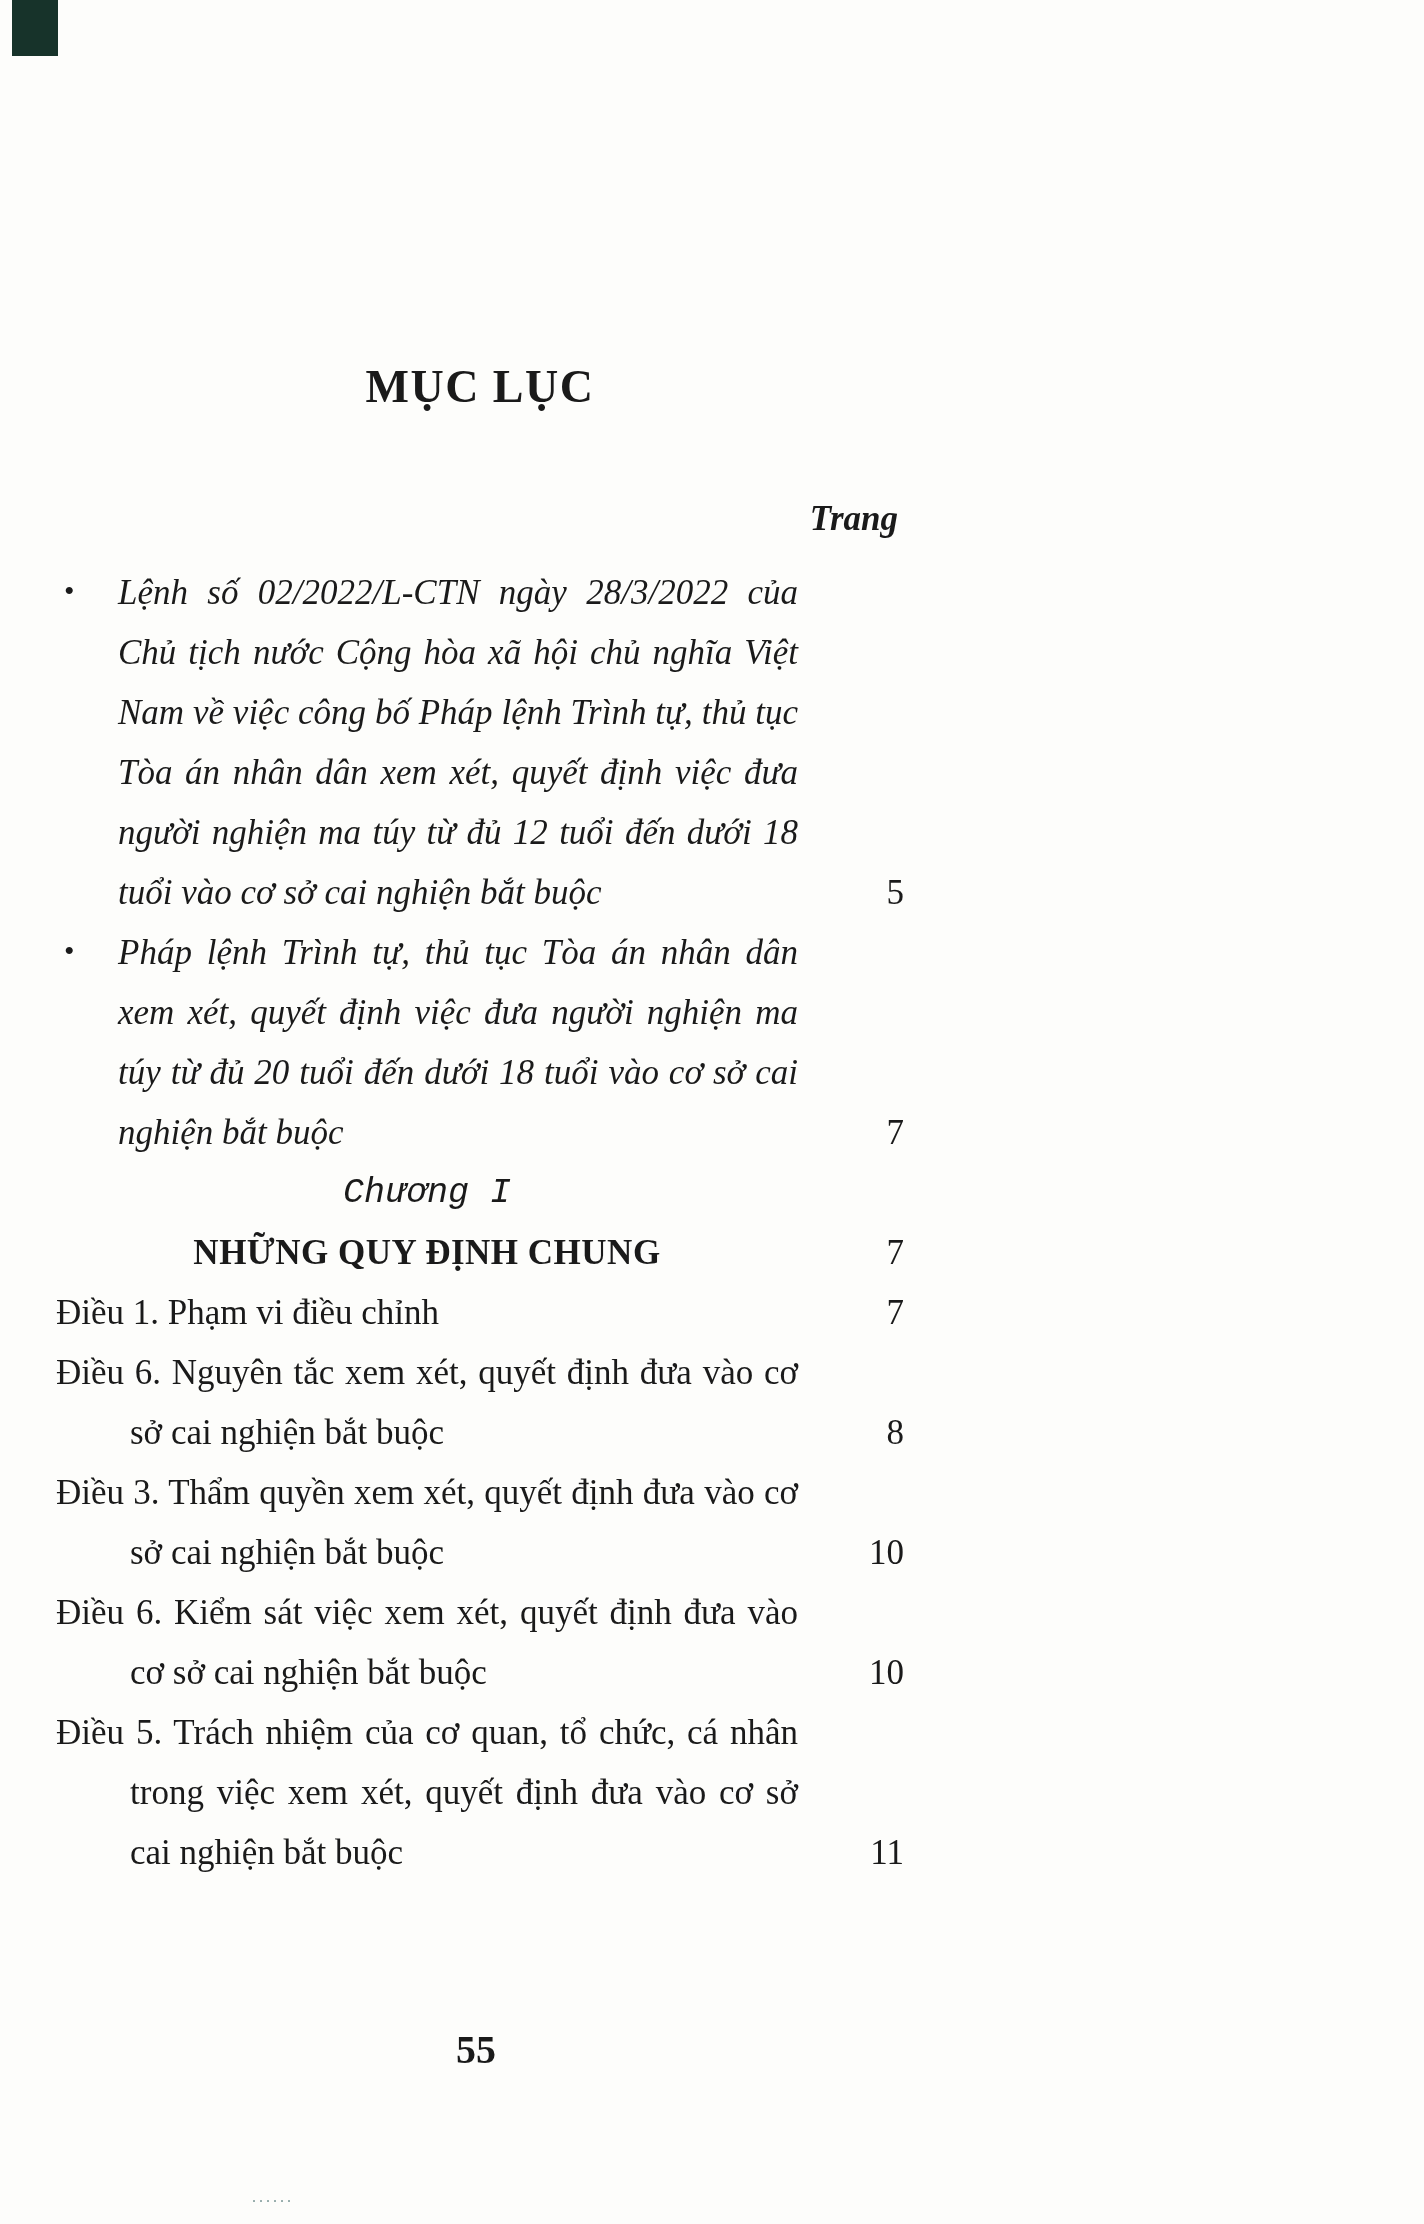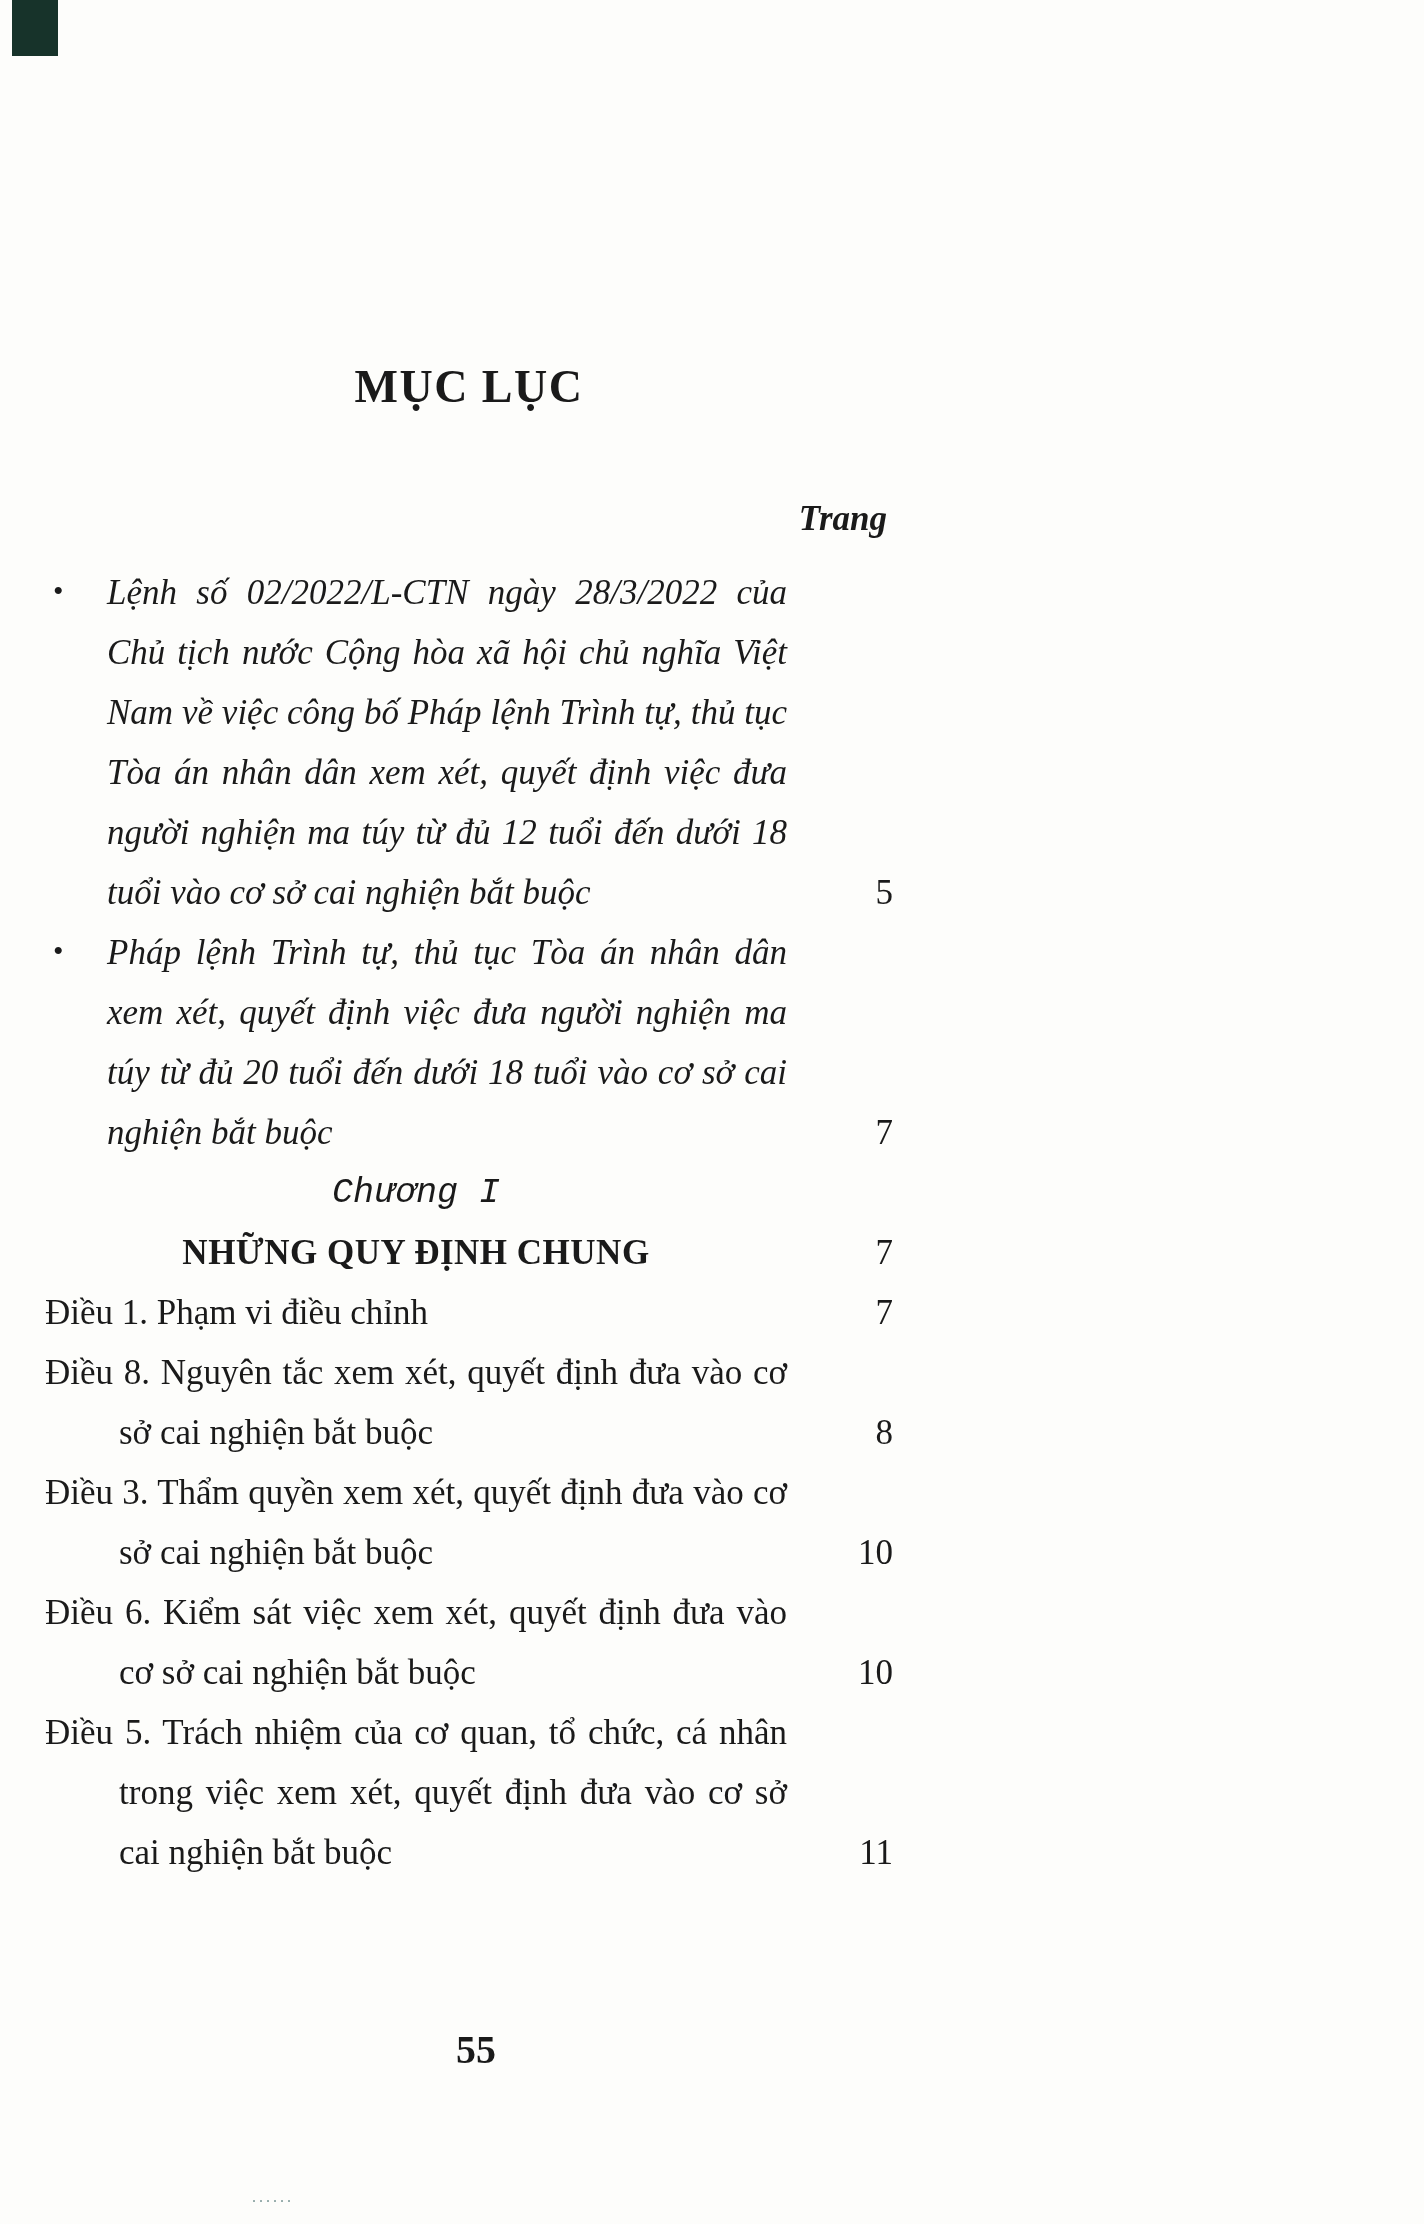--- a/index.html
+++ b/index.html
@@ -20,21 +20,21 @@
   .corner-artifact {
     position: absolute;
     left: 12px;
     top: 0;
     width: 46px;
     height: 56px;
     background: #17332a;
   }
   .content {
     position: absolute;
-    left: 45px;
+    left: 56px;
     top: 360px;
     width: 848px;
   }
   .title {
     text-align: center;
     font-size: 46px;
     font-weight: 700;
     letter-spacing: 1.5px;
   }
   .trang-row {
@@ -145,21 +145,21 @@
         <div class="chapter-title">NHỮNG QUY ĐỊNH CHUNG</div>
         <div class="entry-page">7</div>
       </div>
 
       <div class="entry article">
         <div class="entry-text">Điều 1. Phạm vi điều chỉnh</div>
         <div class="entry-page">7</div>
       </div>
 
       <div class="entry article">
-        <div class="entry-text">Điều 8. Nguyên tắc xem xét, quyết định đưa vào cơ sở cai nghiện bắt buộc</div>
+        <div class="entry-text">Điều 6. Nguyên tắc xem xét, quyết định đưa vào cơ sở cai nghiện bắt buộc</div>
         <div class="entry-page">8</div>
       </div>
 
       <div class="entry article">
         <div class="entry-text">Điều 3. Thẩm quyền xem xét, quyết định đưa vào cơ sở cai nghiện bắt buộc</div>
         <div class="entry-page">10</div>
       </div>
 
       <div class="entry article">
         <div class="entry-text">Điều 6. Kiểm sát việc xem xét, quyết định đưa vào cơ sở cai nghiện bắt buộc</div>

